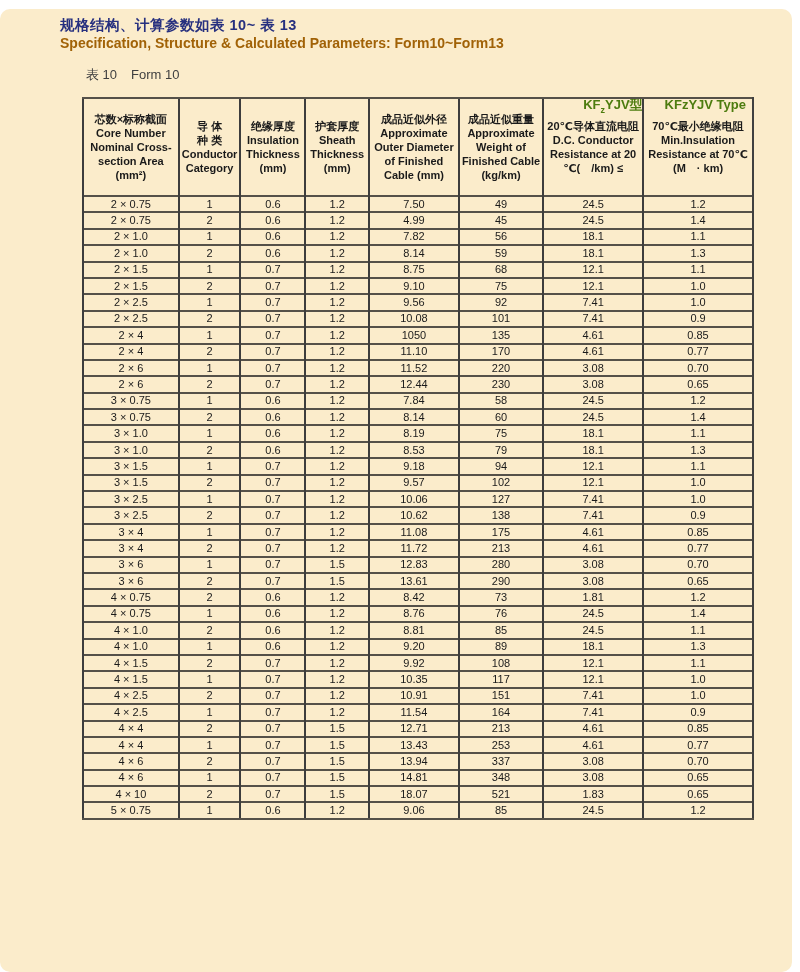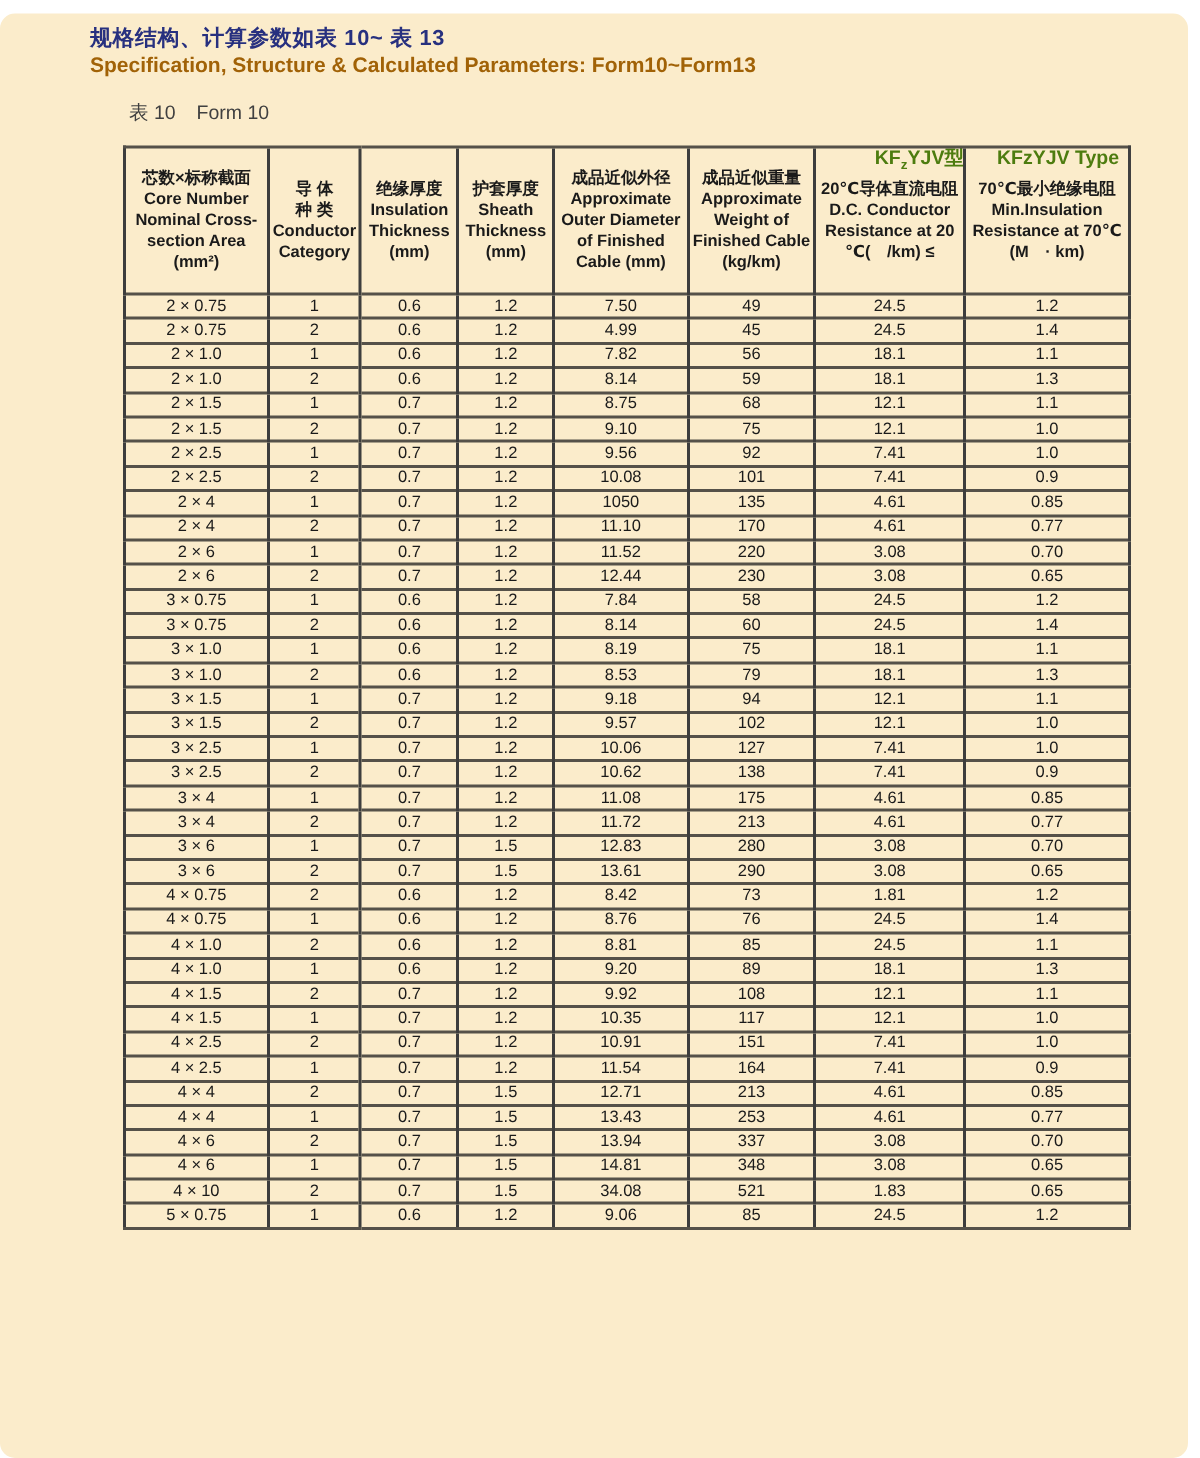--- a/index.html
+++ b/index.html
@@ -488,21 +488,21 @@
           <td>14.81</td>
           <td>348</td>
           <td>3.08</td>
           <td>0.65</td>
         </tr>
         <tr>
           <td>4 × 10</td>
           <td>2</td>
           <td>0.7</td>
           <td>1.5</td>
-          <td>34.08</td>
+          <td>18.07</td>
           <td>521</td>
           <td>1.83</td>
           <td>0.65</td>
         </tr>
         <tr>
           <td>5 × 0.75</td>
           <td>1</td>
           <td>0.6</td>
           <td>1.2</td>
           <td>9.06</td>

